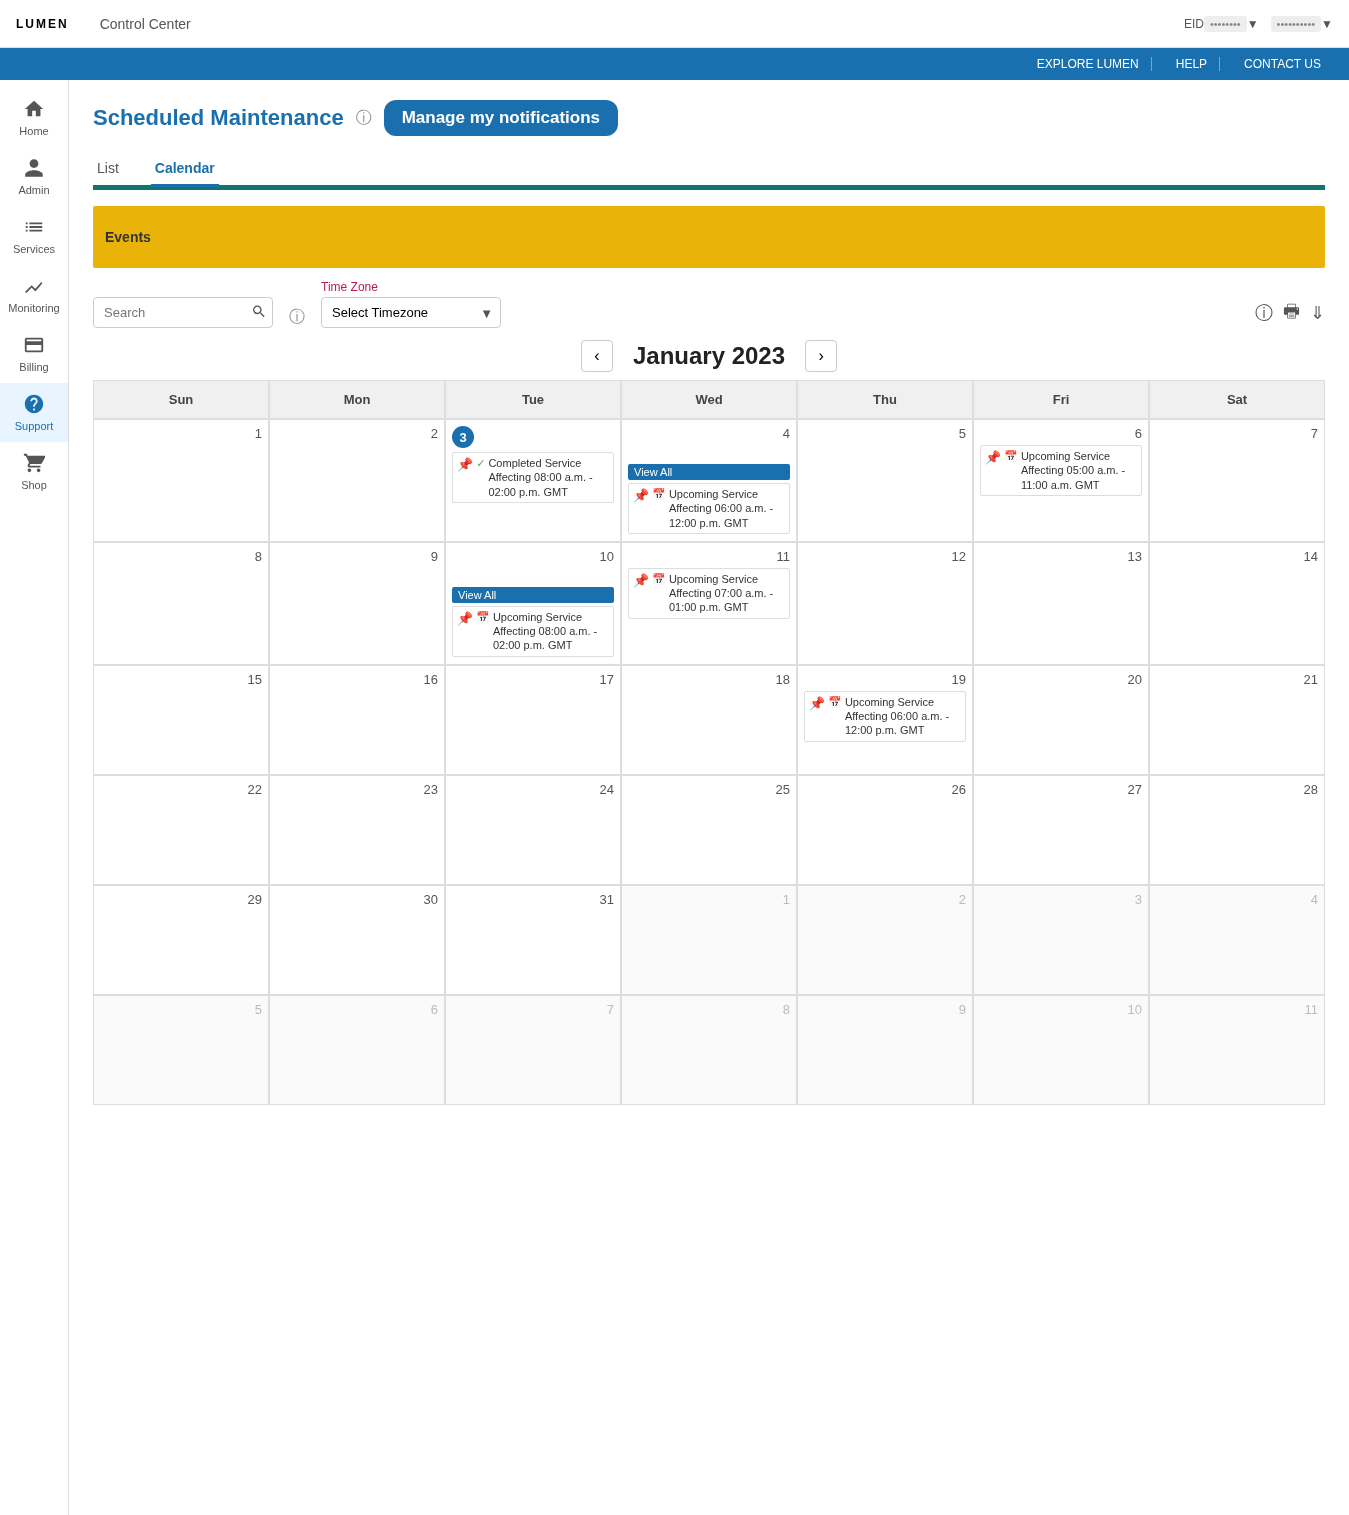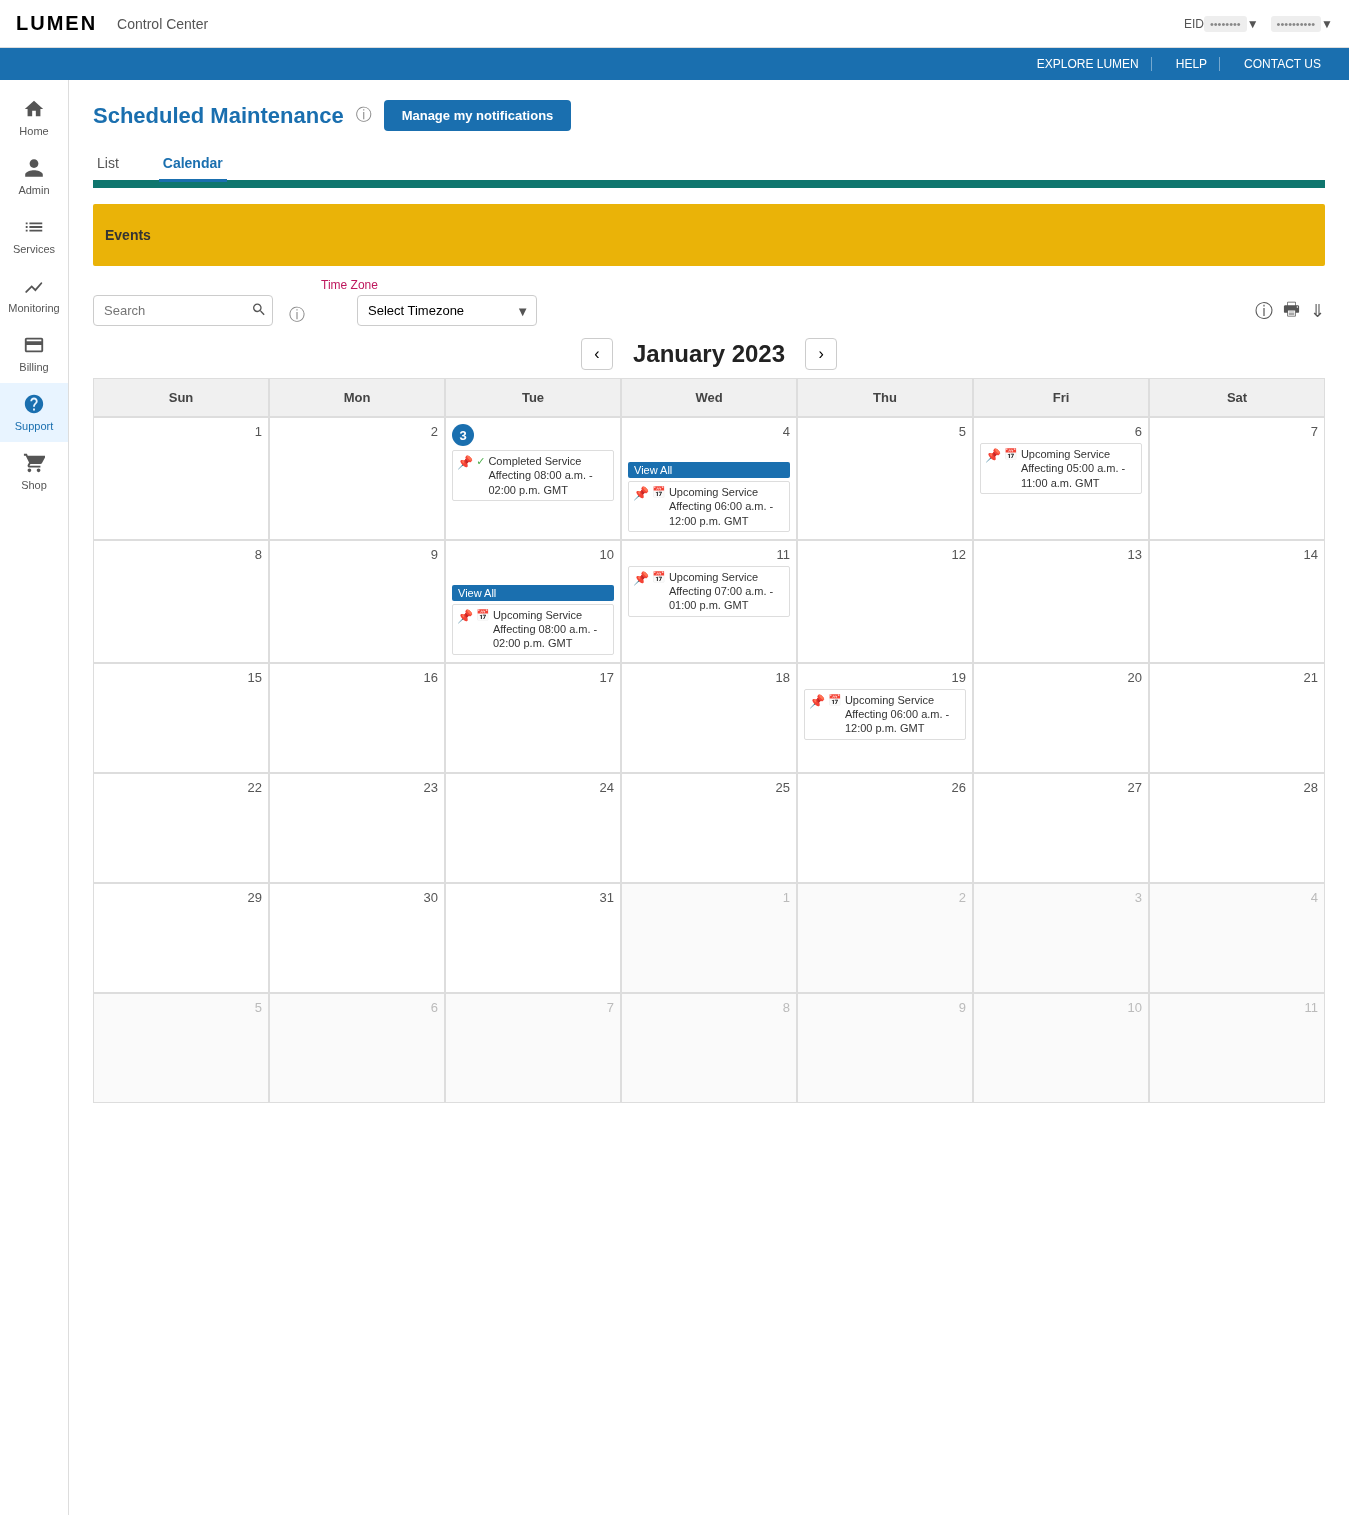--- a/index.html
+++ b/index.html
@@ -1,20 +1,20 @@
 <!DOCTYPE html>
 <html><head>
   <meta charset="utf-8">
   <style>
     * { box-sizing: border-box; margin: 0; padding: 0; }
     body { font-family: Arial, sans-serif; font-size: 13px; background: #f5f5f5; color: #333; }
 
     
     .top-bar { background: #fff; display: flex; align-items: center; padding: 0 16px; height: 48px; border-bottom: 1px solid #ddd; }
-    .logo { font-weight: bold; font-size: 20px; color: #000; letter-spacing: 2px; margin-right: 20px; }
+    .logo { font-weight: bold; font-size: 12px; color: #000; letter-spacing: 2px; margin-right: 31px; }
     .top-title { font-size: 14px; color: #555; flex: 1; }
     .top-right { display: flex; align-items: center; gap: 12px; font-size: 12px; color: #555; }
     .eid-block { display: flex; align-items: center; cursor: pointer; }
     .eid-val { background: #eee; border-radius: 3px; padding: 2px 6px; font-size: 11px; color: #888; }
 
     
     .sec-nav { background: #1a6faf; display: flex; justify-content: flex-end; padding: 0 16px; height: 32px; align-items: center; gap: 12px; }
     .sec-nav a { color: #fff; font-size: 12px; text-decoration: none; padding: 0 12px; border-right: 1px solid rgba(255,255,255,0.4); cursor: pointer; }
     .sec-nav a:last-child { border-right: none; }
 
@@ -27,39 +27,39 @@
     .sidebar-item.active { background: #e8f4ff; color: #1a6faf; }
     .sidebar-item svg { width: 22px; height: 22px; }
 
     
     .main { flex: 1; padding: 20px 24px; background: #fff; }
 
     
     .page-header { display: flex; align-items: center; gap: 12px; margin-bottom: 16px; }
     .page-title { font-size: 22px; font-weight: bold; color: #1a6faf; }
     .help-icon { color: #888; cursor: pointer; font-size: 16px; }
-    .manage-btn { background: #1a6faf; color: #fff; border: none; padding: 8px 18px; border-radius: 4px; cursor: pointer; font-size: 13px; font-weight: bold; }
-
-    
-    .tabs { display: flex; gap: 36px; margin-bottom: 16px; border-bottom: 8px solid #0f766e; }
+    .manage-btn { background: #1a6faf; color: #fff; border: none; padding: 8px 18px; border-radius: 12px; cursor: pointer; font-size: 17px; font-weight: bold; }
+
+    
+    .tabs { display: flex; gap: 28px; margin-bottom: 16px; border-bottom: 5px solid #0f766e; }
     .tab { padding: 8px 4px; cursor: pointer; font-size: 14px; color: #555; border-bottom: 3px solid transparent; margin-bottom: -2px; }
     .tab.active { color: #1a6faf; border-bottom-color: #1a6faf; font-weight: bold; }
 
     
     .events-header { background: #eab308; padding: 23px 12px; font-weight: bold; font-size: 14px; margin: 12px 0 12px 0; border-radius: 2px; }
 
     
     .controls-row { display: flex; align-items: flex-end; gap: 16px; margin-bottom: 12px; }
     .search-wrap { position: relative; }
     .search-input { border: 1px solid #ccc; border-radius: 4px; padding: 7px 32px 7px 10px; font-size: 13px; width: 180px; }
     .search-btn { position: absolute; right: 6px; top: 50%; transform: translateY(-50%); background: none; border: none; cursor: pointer; color: #555; }
     .info-icon-btn { background: none; border: none; cursor: pointer; color: #888; font-size: 16px; }
     .tz-wrap { display: flex; flex-direction: column; gap: 3px; }
     .tz-label { font-size: 12px; color: #be185d; }
-    .tz-select { border: 1px solid #ccc; border-radius: 4px; padding: 7px 30px 7px 10px; font-size: 13px; width: 180px; appearance: none; background: #fff; cursor: pointer; margin-left: 36px; }
+    .tz-select { border: 1px solid #ccc; border-radius: 4px; padding: 7px 30px 7px 10px; font-size: 13px; width: 180px; appearance: none; background: #fff; cursor: pointer; }
     .tz-select-wrap { position: relative; }
     .tz-chevron { position: absolute; right: 8px; top: 50%; transform: translateY(-50%); pointer-events: none; color: #555; }
     .control-icons { margin-left: auto; display: flex; gap: 10px; align-items: center; }
     .control-icons button { background: none; border: none; cursor: pointer; color: #555; font-size: 18px; }
 
     
     .cal-nav { display: flex; align-items: center; justify-content: center; margin-bottom: 8px; gap: 20px; }
     .cal-nav-btn { background: #fff; border: 1px solid #ccc; border-radius: 4px; width: 32px; height: 32px; cursor: pointer; display: flex; align-items: center; justify-content: center; font-size: 16px; }
     .cal-month { font-size: 24px; font-weight: bold; color: #222; }
     .cal-head-row { display: grid; grid-template-columns: repeat(7, 1fr); }

